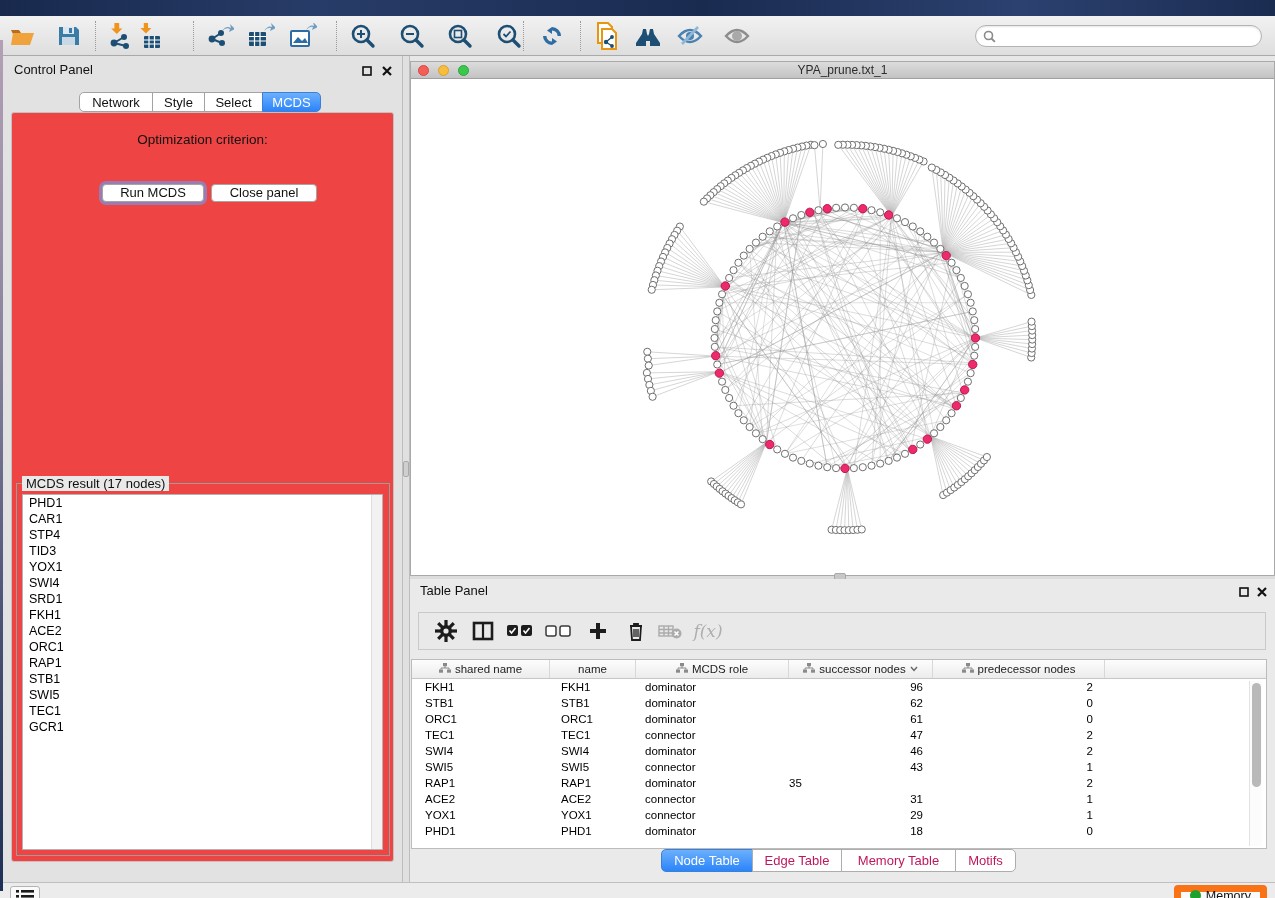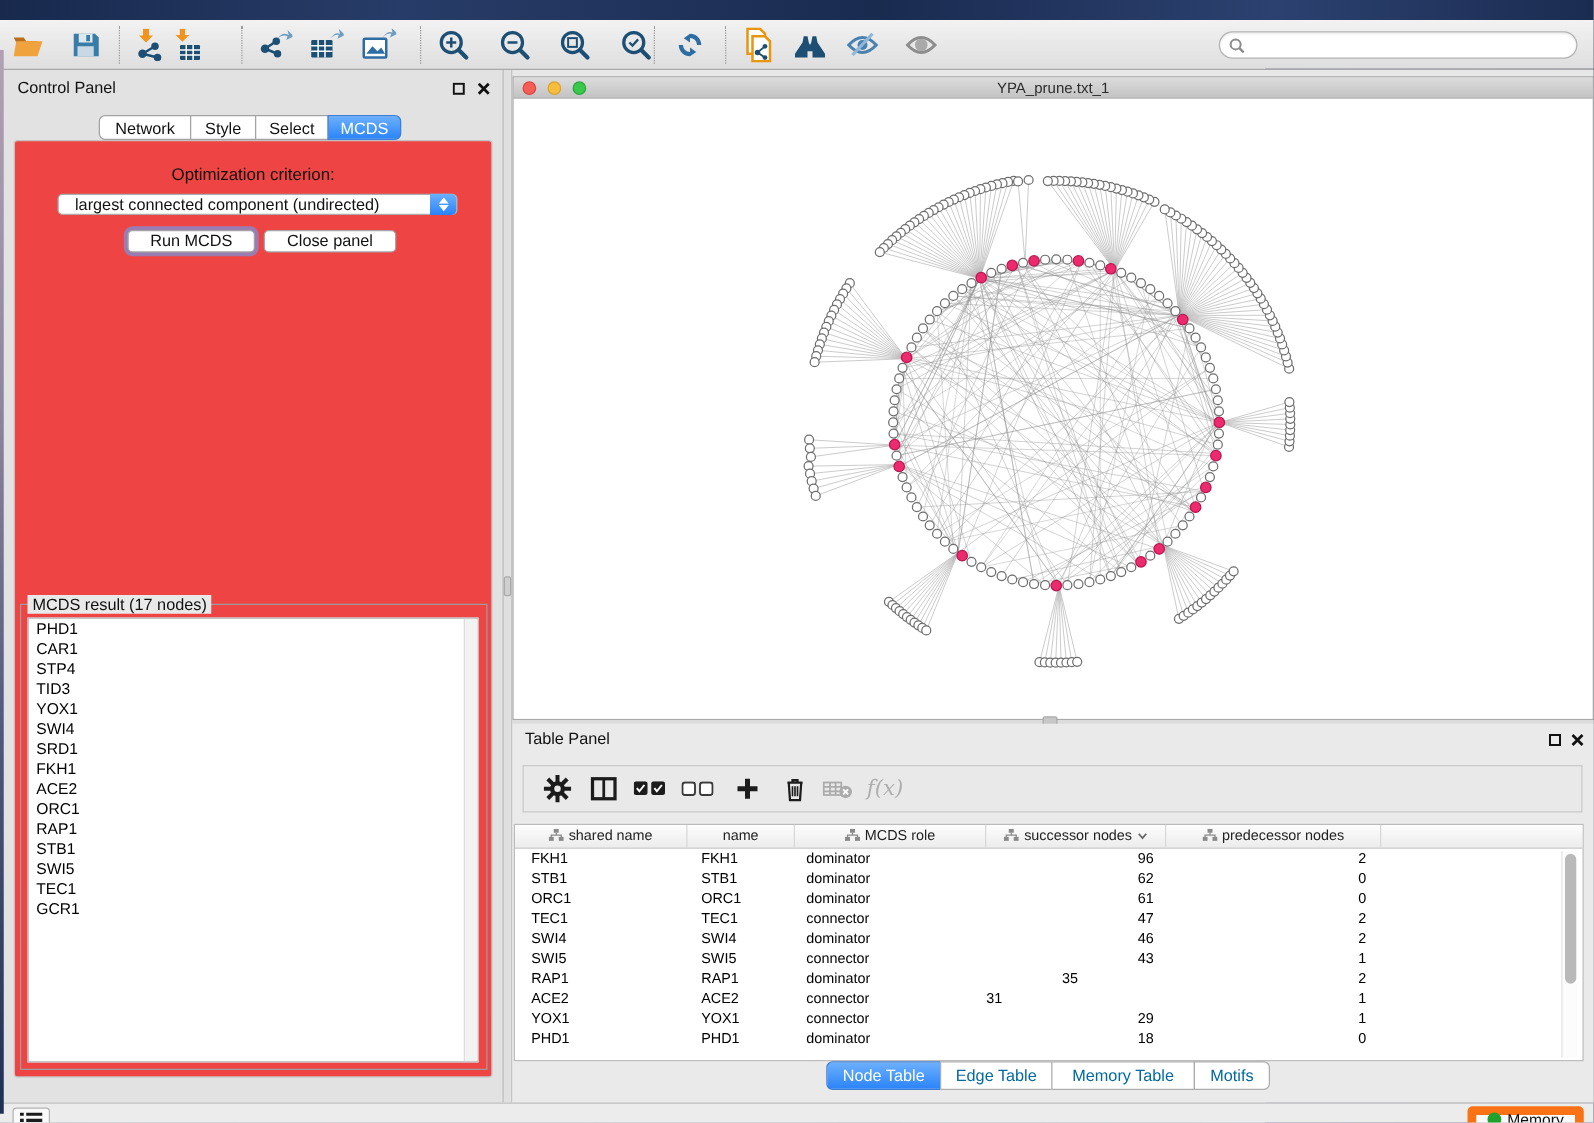--- a/index.html
+++ b/index.html
@@ -78,21 +78,21 @@
   .table-wrap { position:absolute; left:1px; top:80px; width:856px; height:190px; background:#fff;
     border:1px solid #bcbcbc; overflow:hidden; }
   .thead { display:flex; height:19px; background:linear-gradient(#fdfdfd,#ececec); border-bottom:1px solid #c6c6c6; }
   .th { display:flex; align-items:center; justify-content:center; gap:4px; font-size:11.5px; color:#222;
     border-right:1px solid #d8d8d8; position:relative; }
   .trow { display:flex; height:16px; }
   .td { font-size:11.5px; line-height:16px; color:#000; white-space:nowrap; overflow:hidden; }
   .vscroll { position:absolute; right:4px; top:21px; width:13px; height:165px; background:#fcfcfc; border-left:1px solid #e3e3e3; }
   .vscroll .thumb { position:absolute; left:2px; top:2px; width:9px; height:104px; border-radius:5px; background:#b9b9b9; }
   .tp-tabs { position:absolute; left:251px; top:270px; height:23px; display:flex; font-size:13px; }
-  .tp-tab { height:23px; line-height:22px; text-align:center; background:#fff; border:1px solid #adadad; margin-left:-1px; color:#0369a1; }
+  .tp-tab { height:23px; line-height:22px; text-align:center; background:#fff; border:1px solid #adadad; margin-left:-1px; color:#be185d; }
   .tp-tab:first-child { border-radius:5px 0 0 5px; margin-left:0; }
   .tp-tab:last-child { border-radius:0 5px 5px 0; }
   .tp-tab.active { background:linear-gradient(#6cb0fd,#2b84fa); color:#fff; border-color:#3c7fd6; }
 
   
   .status-bar { position:absolute; left:0; top:866px; width:1275px; height:25px; background:#ececec;
     border-top:1px solid #bfbfbf; }
   .list-btn { position:absolute; left:10px; top:3px; width:30px; height:20px; background:#fafafa;
     border:1px solid #b4b4b4; border-radius:3px; display:flex; align-items:center; justify-content:center; }
   .memory-btn { position:absolute; right:8px; top:2px; height:21px; background:#fafafa; border:7px solid #f97316;
@@ -261,31 +261,20 @@
       </span>
     </div>
     <div class="cp-tabs">
         <div class="cp-tab" style="width: 74px;">Network</div>
         <div class="cp-tab" style="width: 53px;">Style</div>
         <div class="cp-tab" style="width: 59px;">Select</div>
         <div class="cp-tab active" style="width: 59px;">MCDS</div>
       </div>
     <div class="cp-body">
       <div class="opt-label">Optimization criterion:</div>
-      <div class="criterion-select">
-        <span>largest connected component (undirected)</span>
-        <span class="select-stepper">
-          <svg width="8" height="5">
-              <path d="M4 0 L8 5 L0 5 z" fill="#fff"></path>
-            </svg>
-          <svg width="8" height="5">
-              <path d="M4 5 L8 0 L0 0 z" fill="#fff"></path>
-            </svg>
-        </span>
-      </div>
       <div class="btn btn-run">Run MCDS</div>
       <div class="btn btn-close">Close panel</div>
       <div class="result-box">
         <div class="result-legend">MCDS result (17 nodes)</div>
         <div class="result-list">
           <div>
               <div class="result-item">PHD1</div>
               <div class="result-item">CAR1</div>
               <div class="result-item">STP4</div>
               <div class="result-item">TID3</div>
@@ -1082,28 +1071,28 @@
               <div class="td" style="width: 138px; text-align: left; padding-left: 13px;">SWI5</div>
               <div class="td" style="width: 86px; text-align: left; padding-left: 11px;">SWI5</div>
               <div class="td" style="width: 153px; text-align: left; padding-left: 9px;">connector</div>
               <div class="td" style="width: 144px; text-align: right; padding-right: 10px;">43</div>
               <div class="td" style="width: 172px; text-align: right; padding-right: 12px;">1</div>
             </div>
             <div class="trow">
               <div class="td" style="width: 138px; text-align: left; padding-left: 13px;">RAP1</div>
               <div class="td" style="width: 86px; text-align: left; padding-left: 11px;">RAP1</div>
               <div class="td" style="width: 153px; text-align: left; padding-left: 9px;">dominator</div>
-              <div class="td" style="width: 144px; text-align: center; padding-right: 10px;">35</div>
+              <div class="td" style="width: 144px; text-align: left; padding-right: 10px;">35</div>
               <div class="td" style="width: 172px; text-align: right; padding-right: 12px;">2</div>
             </div>
             <div class="trow">
               <div class="td" style="width: 138px; text-align: left; padding-left: 13px;">ACE2</div>
               <div class="td" style="width: 86px; text-align: left; padding-left: 11px;">ACE2</div>
               <div class="td" style="width: 153px; text-align: left; padding-left: 9px;">connector</div>
-              <div class="td" style="width: 144px; padding-right: 10px;">31</div>
+              <div class="td" style="width: 144px; text-align: right; padding-right: 10px;">31</div>
               <div class="td" style="width: 172px; text-align: right; padding-right: 12px;">1</div>
             </div>
             <div class="trow">
               <div class="td" style="width: 138px; text-align: left; padding-left: 13px;">YOX1</div>
               <div class="td" style="width: 86px; text-align: left; padding-left: 11px;">YOX1</div>
               <div class="td" style="width: 153px; text-align: left; padding-left: 9px;">connector</div>
               <div class="td" style="width: 144px; text-align: right; padding-right: 10px;">29</div>
               <div class="td" style="width: 172px; text-align: right; padding-right: 12px;">1</div>
             </div>
             <div class="trow">

